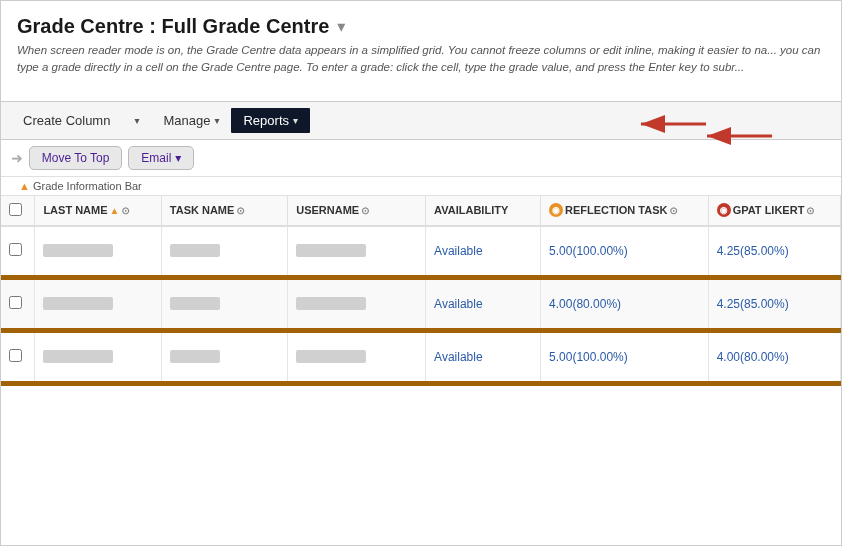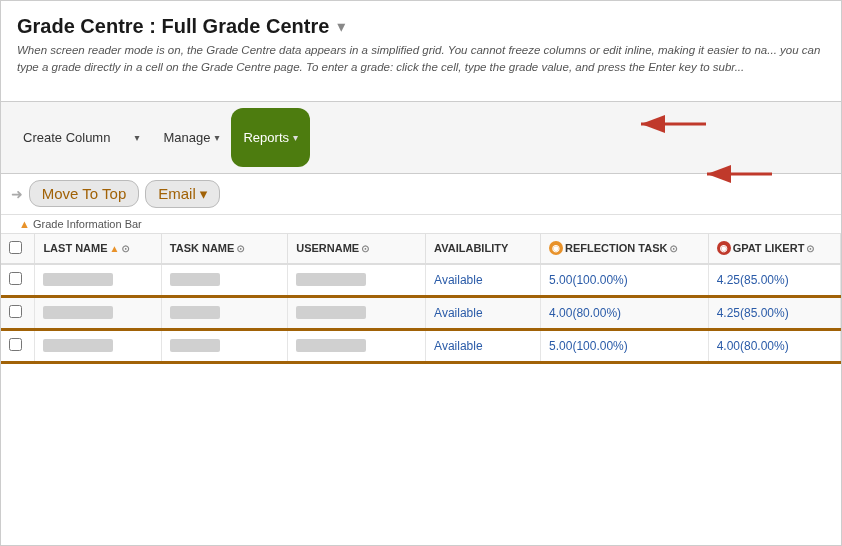--- a/index.html
+++ b/index.html
@@ -69,24 +69,24 @@
       white-space: nowrap;
       justify-content: flex-end;
     }
 
     .toolbar-btn .chevron {
       font-size: 10px;
       color: #555;
     }
 
     .toolbar-btn-reports {
-      background: #4d7c0f;
+      background: #0f172a;
       color: #fff;
-      border-radius: 12px;
-      padding: 22px 12px;
+      border-radius: 1px;
+      padding: 5px 12px;
       position: relative;
     }
 
     .toolbar-btn-reports .chevron {
       color: #ddd;
     }
 
     
     .action-bar {
       display: flex;
@@ -97,25 +97,25 @@
       background: #fff;
     }
 
     .action-arrow {
       color: #aaa;
       font-size: 14px;
     }
 
     .action-btn {
       padding: 4px 12px;
-      font-size: 15px;
+      font-size: 12px;
       border: 1px solid #bbb;
-      border-radius: 11px;
+      border-radius: 5px;
       background: #e8e8e8;
-      color: #a16207;
+      color: #4c1d95;
       cursor: pointer;
       display: flex;
       align-items: center;
       gap: 4px;
     }
 
     .grade-info-bar {
       font-size: 11px;
       color: #555;
       padding: 3px 18px;
@@ -153,23 +153,23 @@
     }
 
     .grade-table th .filter-icon {
       color: #888;
       font-size: 10px;
       margin-left: 2px;
       cursor: pointer;
     }
 
     .grade-table td {
-      padding: 7px 8px;
+      padding: 16px 8px;
       border-right: 1px solid #e5e5e5;
-      border-bottom: 3px solid #a16207;
+      border-bottom: 5px solid #a16207;
       vertical-align: middle;
     }
 
     .grade-table tbody tr {
       background: #fff;
     }
 
     .grade-table tbody tr:nth-child(even) {
       background: #f9f9f9;
     }

